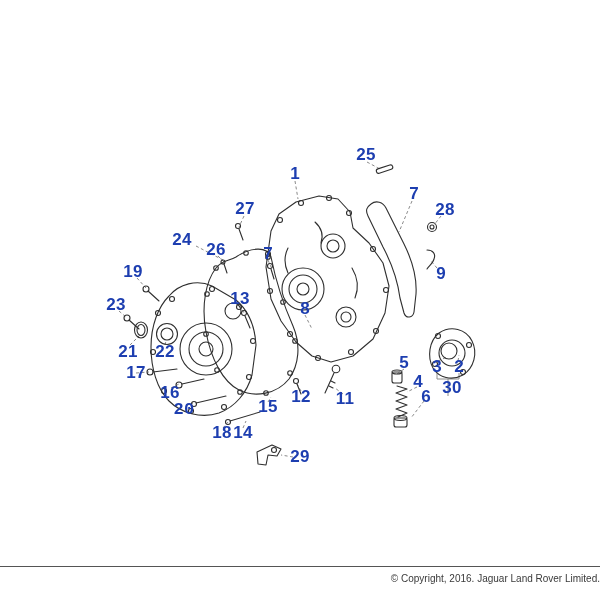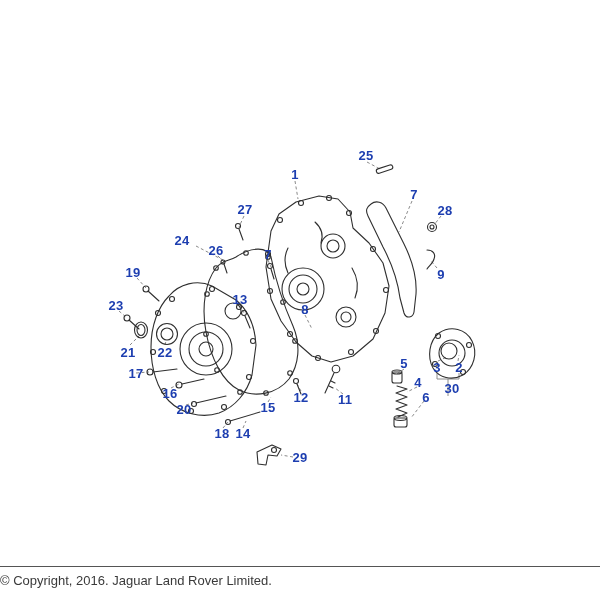--- a/index.html
+++ b/index.html
@@ -13,21 +13,21 @@
   .page { position:absolute; inset:0; width:600px; height:600px; }
   #art { position:absolute; left:0; top:0; color:var(--line, #2f2f2f); }
   #art .part   { stroke:currentColor; fill:none; stroke-width:1.1; stroke-linejoin:round; stroke-linecap:round; }
   #art .leader { stroke:#8a8a8a; fill:none; stroke-width:1; stroke-dasharray:3,2.5; }
   #art .bracket{ stroke:#8a8a8a; fill:none; stroke-width:1; }
   #callout-layer { position:absolute; inset:0; }
   .callout {
     position:absolute;
     transform:translate(-50%,-50%);
     font-weight:bold;
-    font-size:13px;
+    font-size:17px;
     letter-spacing:0.2px;
     color:var(--callout, #1d3eb0);
     white-space:nowrap;
   }
   .ref-box {
     position:absolute;
     left:422px; top:503px;
     width:72px;
     border-top:1px solid #8f8f8f;
   }
@@ -39,22 +39,22 @@
     border-bottom:1px solid #8f8f8f;
   }
   .footer-rule {
     position:absolute;
     left:0; width:600px; top:566px;
     border-top:1px solid #555;
   }
   .copyright {
     position:absolute;
     left:0; width:600px; top:573px;
-    text-align:left;
-    font-size:13px;
+    text-align:right;
+    font-size:10px;
     color:#3a3a3a;
   }
 </style>
 </head>
 <body>
 
 <div class="page">
 
   <svg id="art" width="600" height="600" viewBox="0 0 600 600" aria-hidden="true">
 
@@ -278,21 +278,21 @@
       <div class="callout" style="left: 128px; top: 352px;">21</div>
       <div class="callout" style="left: 165px; top: 352px;">22</div>
       <div class="callout" style="left: 136px; top: 373px;">17</div>
       <div class="callout" style="left: 404px; top: 363px;">5</div>
       <div class="callout" style="left: 437px; top: 367px;">3</div>
       <div class="callout" style="left: 459px; top: 367px;">2</div>
       <div class="callout" style="left: 170px; top: 393px;">16</div>
       <div class="callout" style="left: 418px; top: 382px;">4</div>
       <div class="callout" style="left: 301px; top: 397px;">12</div>
       <div class="callout" style="left: 345px; top: 399px;">11</div>
-      <div class="callout" style="left: 184px; top: 409px;">20</div>
+      <div class="callout" style="left: 184px; top: 409px; font-family: Liberation Mono, monospace;">20</div>
       <div class="callout" style="left: 426px; top: 397px;">6</div>
       <div class="callout" style="left: 452px; top: 388px;">30</div>
       <div class="callout" style="left: 268px; top: 407px;">15</div>
       <div class="callout" style="left: 222px; top: 433px;">18</div>
       <div class="callout" style="left: 243px; top: 433px;">14</div>
       <div class="callout" style="left: 300px; top: 457px;">29</div>
     </div>
 
 
   <div class="footer-rule"></div>

